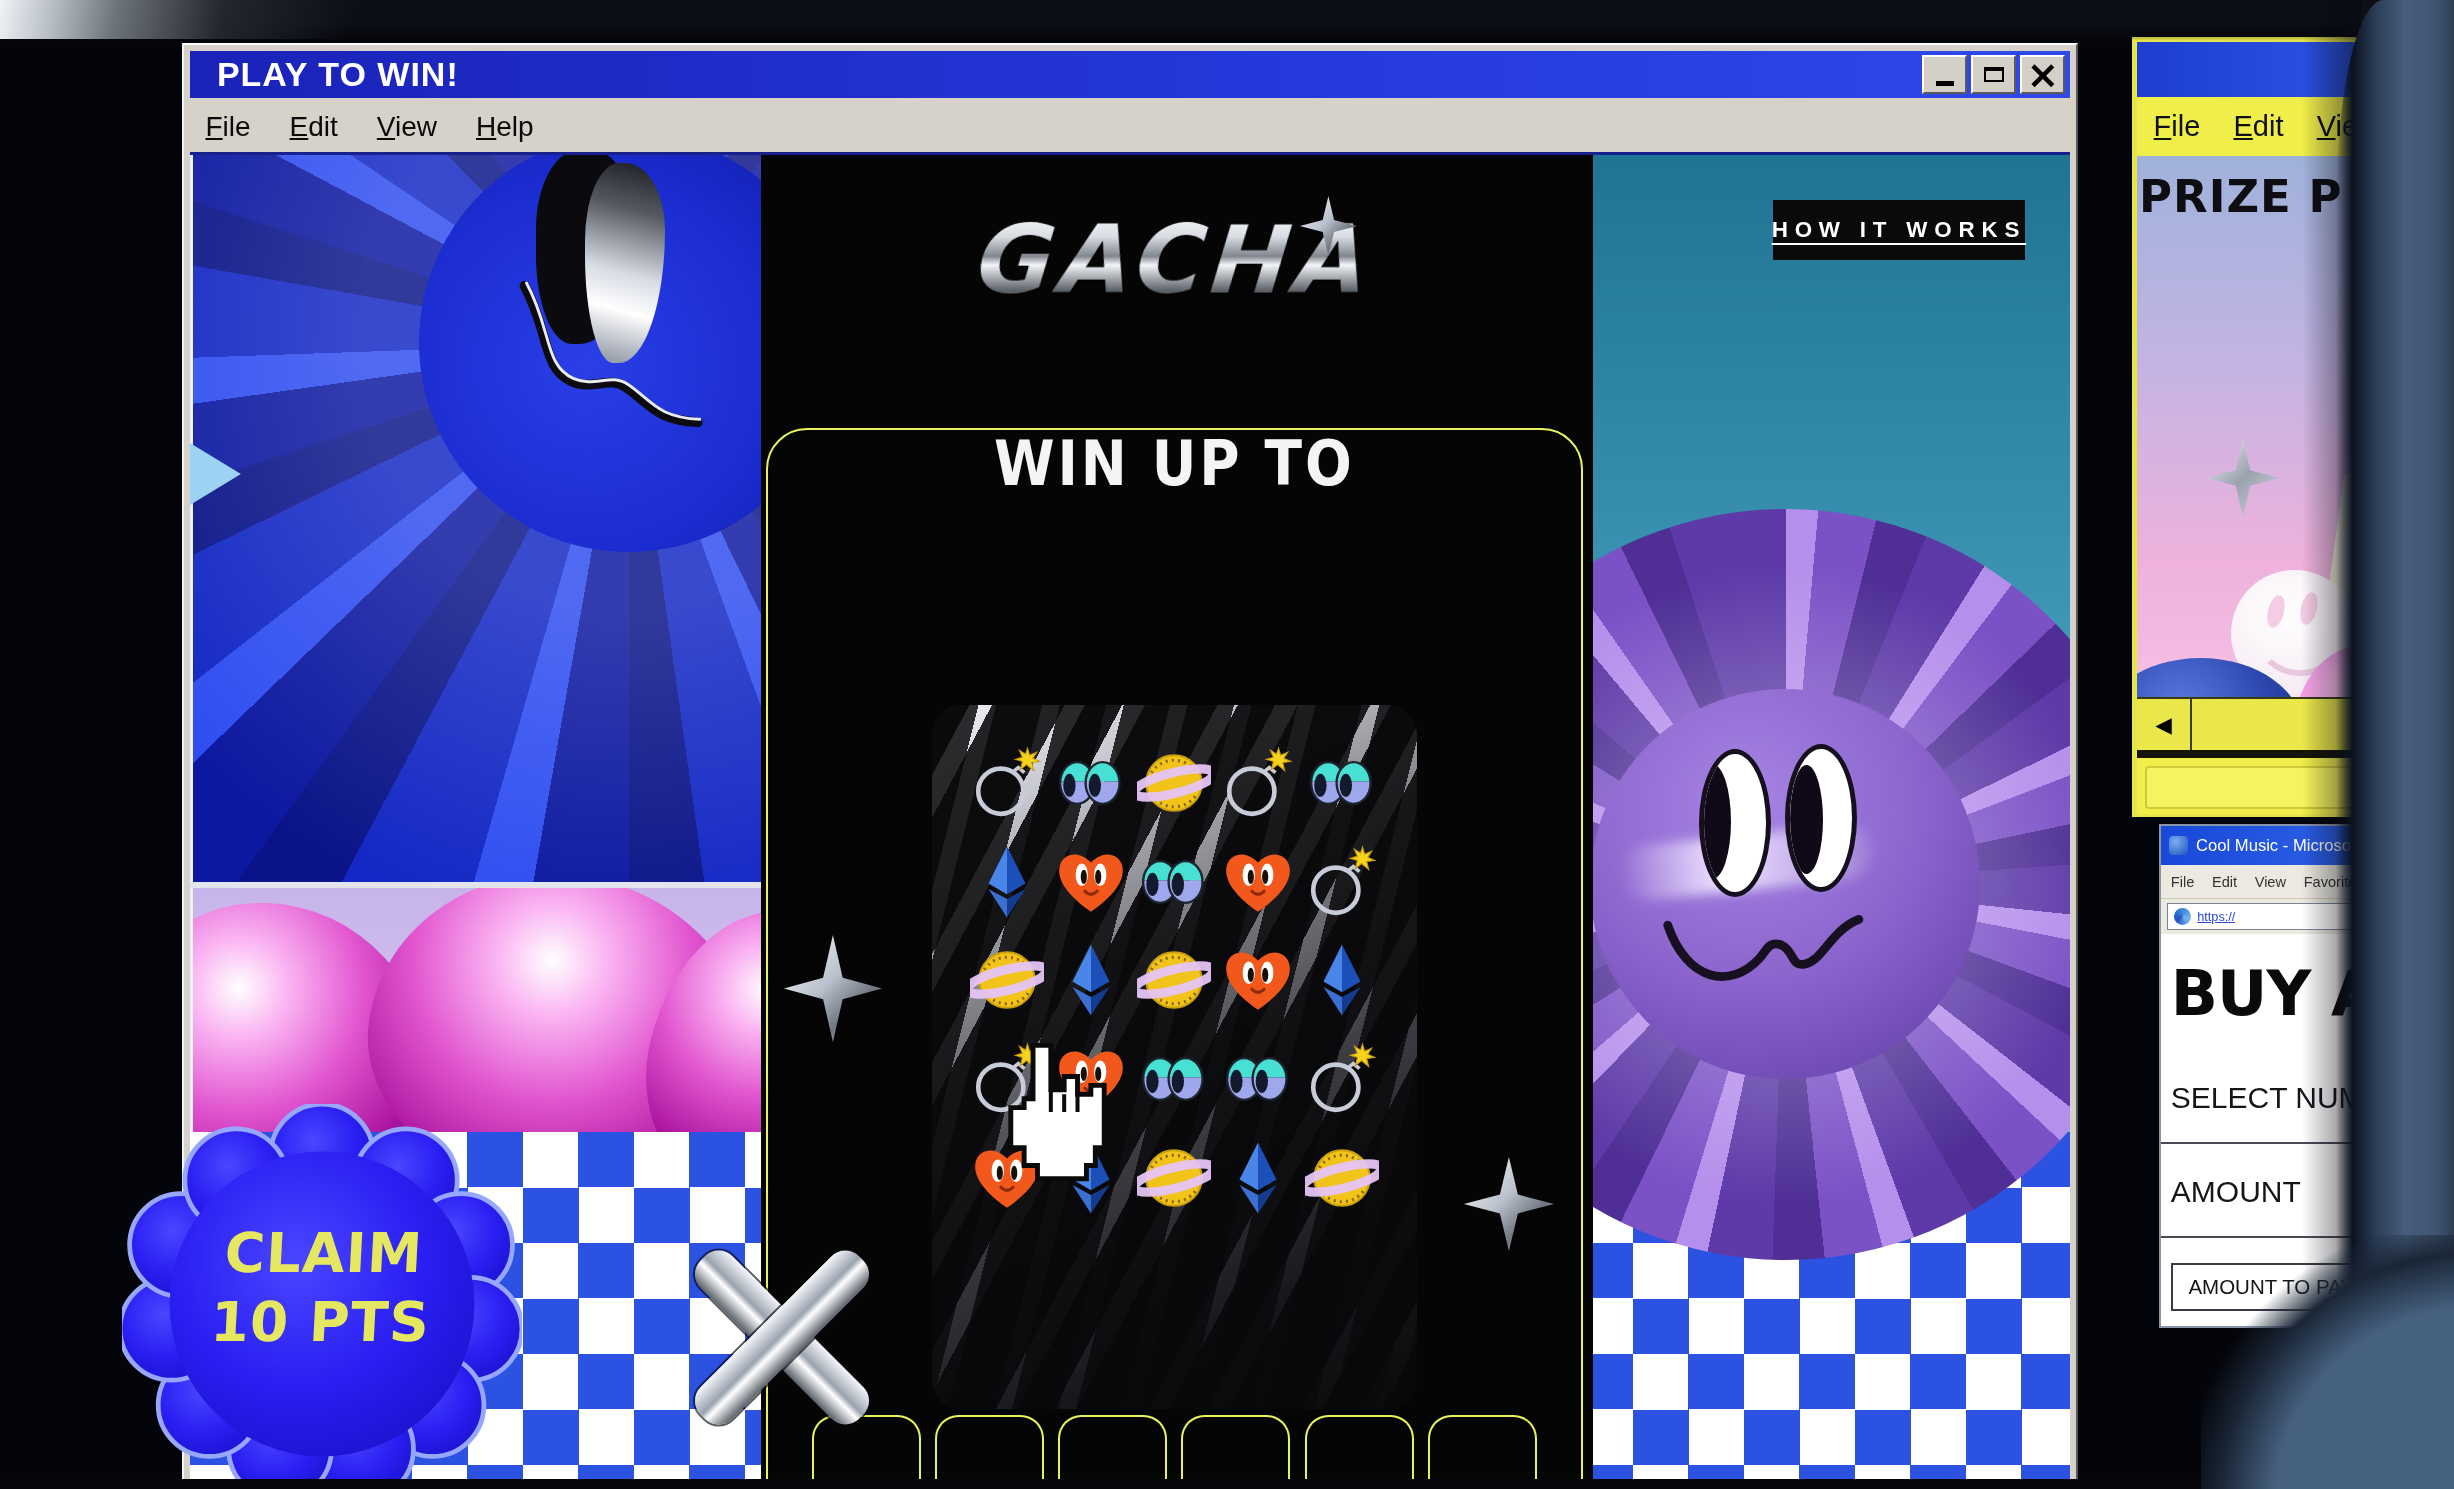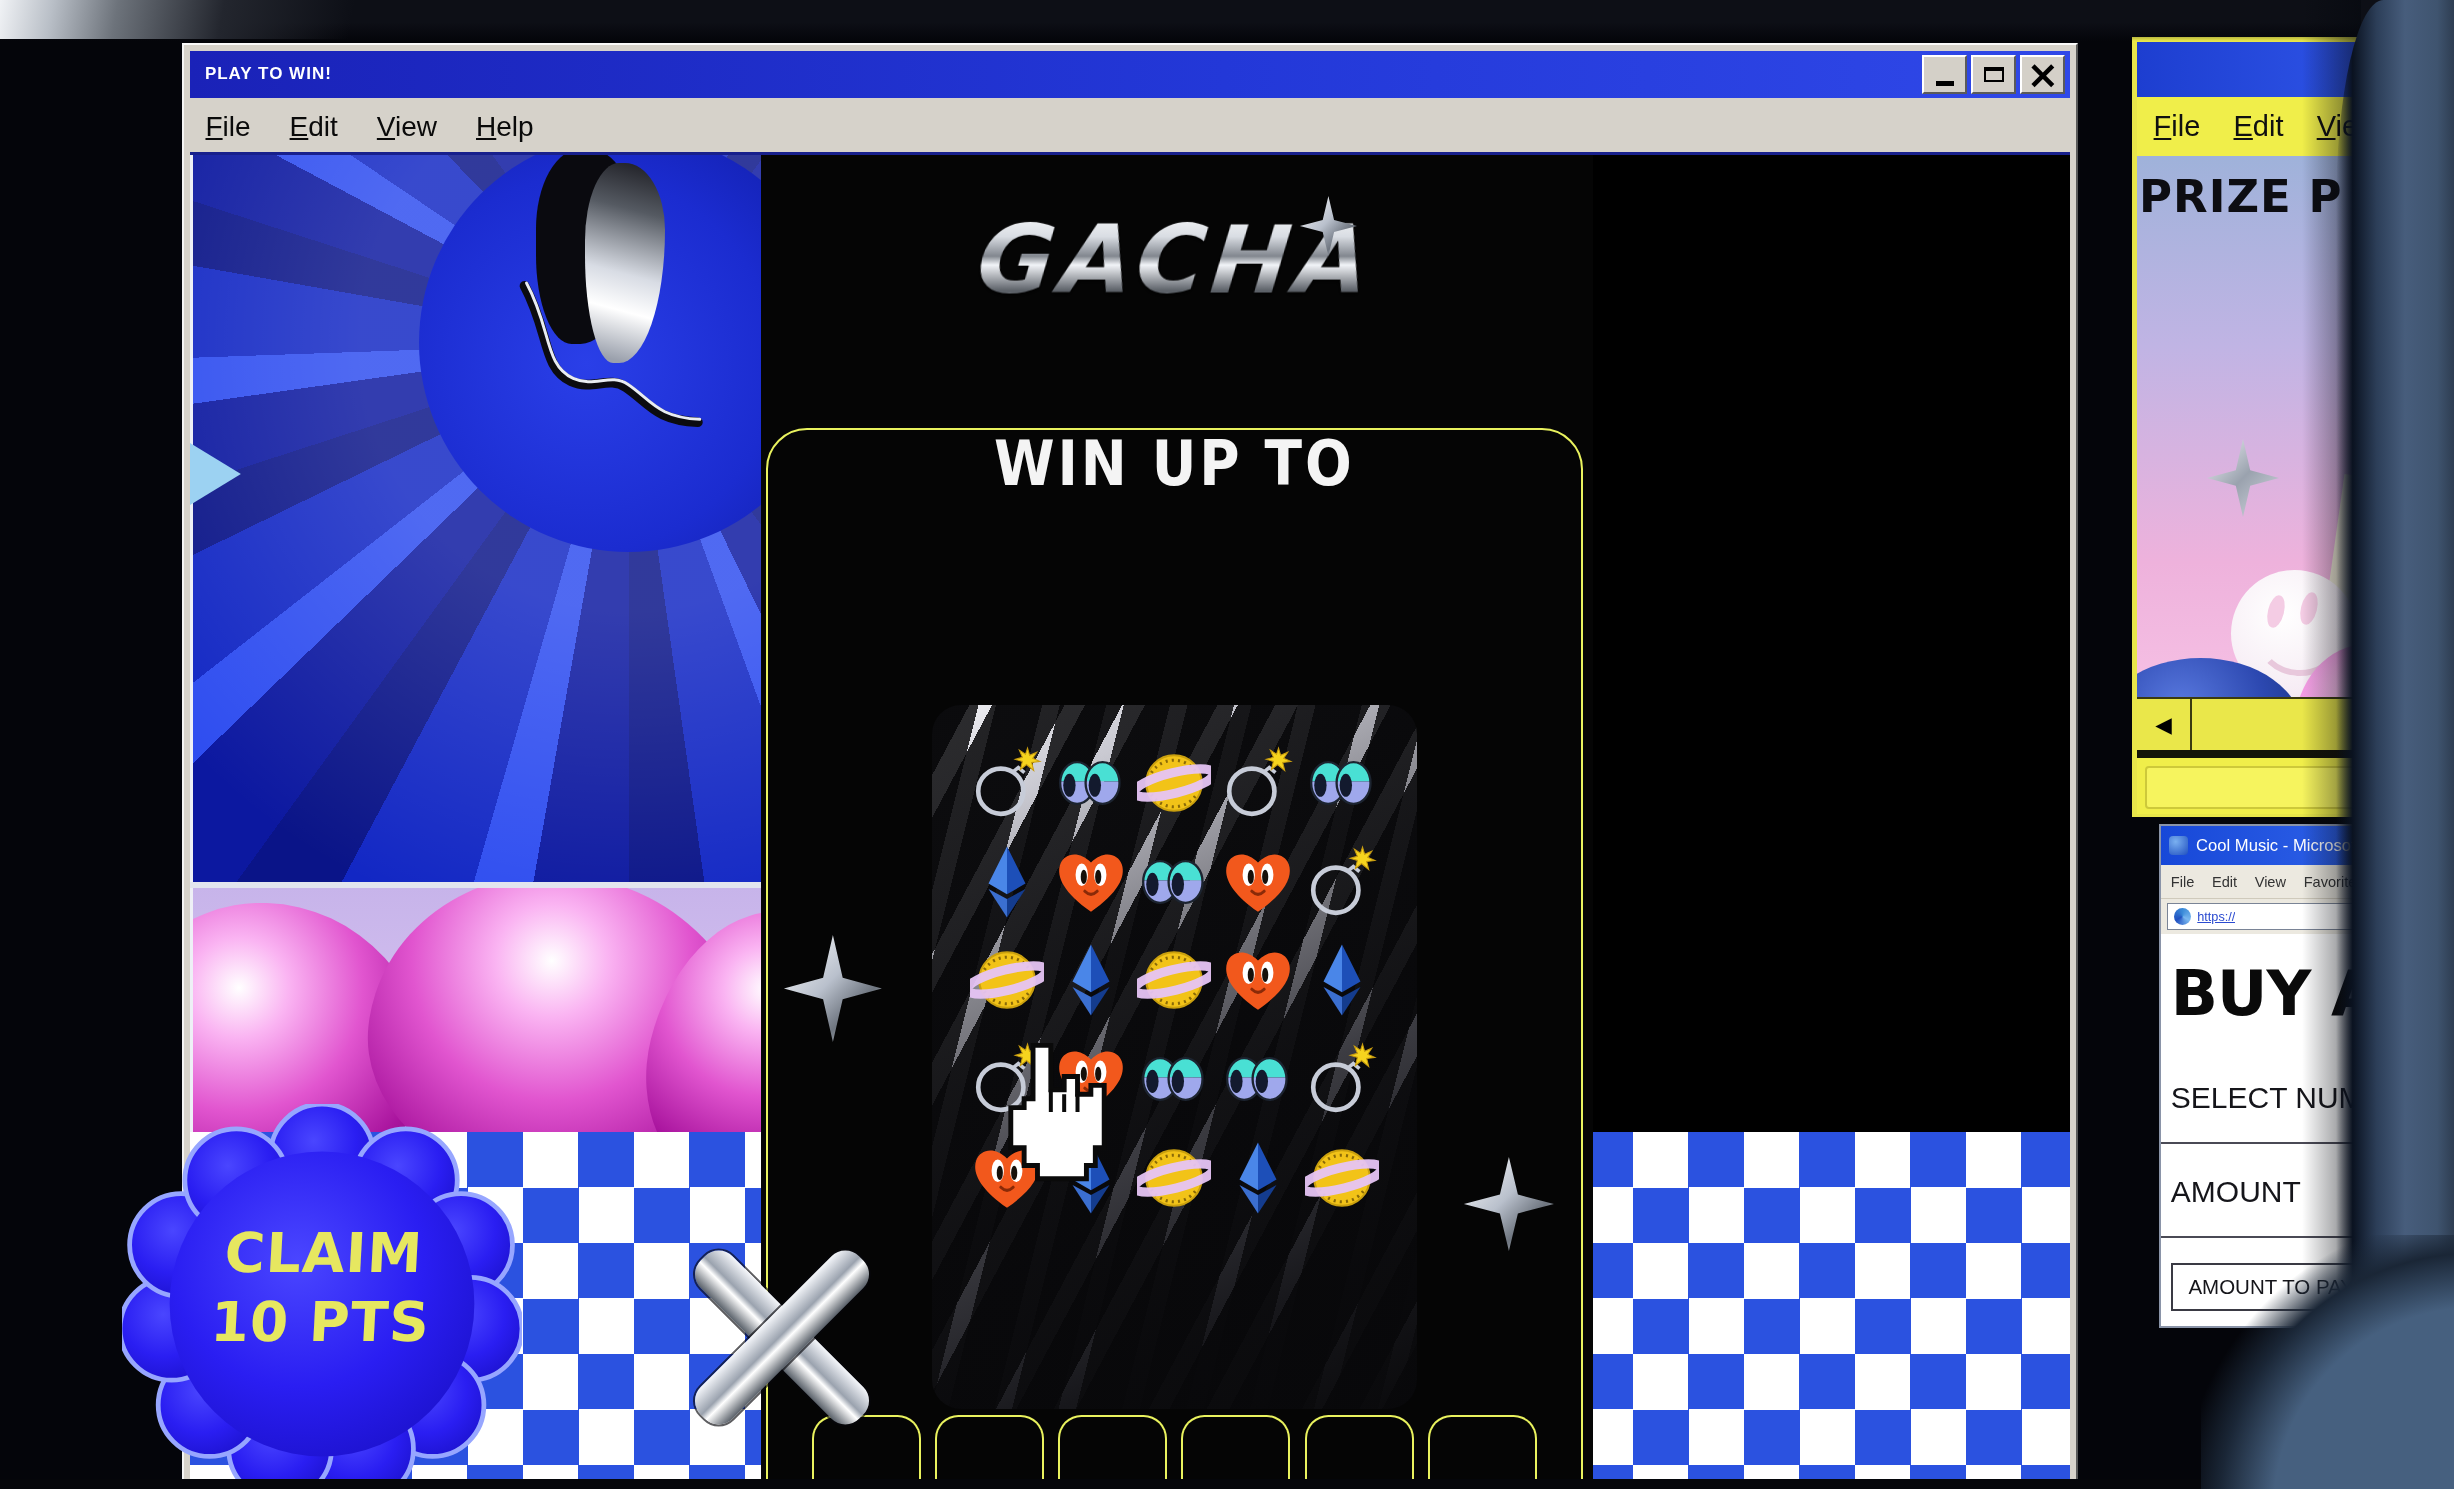--- a/index.html
+++ b/index.html
@@ -3,21 +3,21 @@
 <meta charset="utf-8">
 <style>
   html,body{margin:0;padding:0;background:#000;}
   #screen{position:relative;width:2455px;height:1489px;overflow:hidden;background:#04050a;font-family:"Liberation Sans",sans-serif;}
 
   
   #main-window{position:absolute;left:182px;top:43px;width:1896px;height:1449px;background:#d6d2ca;
     border-left:2.9px solid #f4f4f4;border-top:2.9px solid #fafafa;border-right:2.9px solid #585858;box-sizing:border-box;}
   .titlebar{position:absolute;left:5.9px;top:5.9px;right:5.9px;height:47px;display:flex;align-items:center;
     background:linear-gradient(90deg,#1a22b8 0%,#2338d8 55%,#2f48e8 100%);}
-  .titlebar-text{color:#fff;font-size:17px;font-weight:bold;letter-spacing:1px;padding-left:15px;}
+  .titlebar-text{color:#fff;font-size:34px;font-weight:bold;letter-spacing:1px;padding-left:27px;}
   .title-buttons{position:absolute;right:4.9px;top:3.9px;display:flex;}
   .tb{width:45px;height:39px;margin-left:3.9px;background:#d4d0c8;border:2px solid;border-color:#ffffff #5a5a5a #5a5a5a #ffffff;
     display:flex;align-items:center;justify-content:center;box-sizing:border-box;}
   .g-min{width:17.6px;height:4.9px;background:#000;margin-top:17.6px;}
   .g-max{width:19.5px;height:14.6px;border:2.9px solid #000;border-top-width:4.9px;box-sizing:border-box;}
   .g-close{font-size:39px;font-weight:900;color:#000;line-height:29px;font-family:"DejaVu Sans",sans-serif;}
   .menubar{position:absolute;left:5.9px;top:57px;right:5.9px;height:49px;background:#d6d2ca;display:flex;align-items:center;font-size:28px;color:#0a0a0a;}
   .menu-item{display:inline-block;margin:0 23.4px 0 15.6px;}
   .fl::first-letter{text-decoration:underline;}
   .content{position:absolute;left:5.9px;top:107px;right:5.9px;bottom:0;background:#000;border-top:3.9px solid #18208c;overflow:hidden;}
@@ -233,20 +233,36 @@
         </svg>
       </div>
       <div class="lite-triangle"></div>
       <div class="divider"></div>
       <div class="pink-section">
         <div class="petal p1"></div>
         <div class="petal p2"></div>
         <div class="petal p3"></div>
       </div>
 
+      <div class="right-panel">
+        <div class="how-it-works">HOW IT WORKS</div>
+        <div class="purple-petals"></div>
+        <div class="purple-disc">
+          <div class="p-sheen"></div>
+          <div class="p-eye left">
+              <div class="p-pupil"></div>
+            </div>
+          <div class="p-eye right">
+              <div class="p-pupil"></div>
+            </div>
+          <svg class="p-mouth" width="234" height="117" viewBox="0 0 240 120">
+            <path d="M10,30 C30,88 74,96 104,64 C112,55 114,46 126,50 C140,56 136,72 150,70 C170,66 176,36 206,24" fill="none" stroke="#171020" stroke-width="9" stroke-linecap="round"></path>
+          </svg>
+        </div>
+      </div>
 
       <div class="center-panel">
         <div class="gacha-logo">
           <span class="gacha-logo-text">GACHA</span>
         </div>
         <div class="sparkle s3"></div>
 
         <div class="card-outline">
           <div class="win-up-to">WIN UP TO</div>
           <div class="ticket-bumps">

